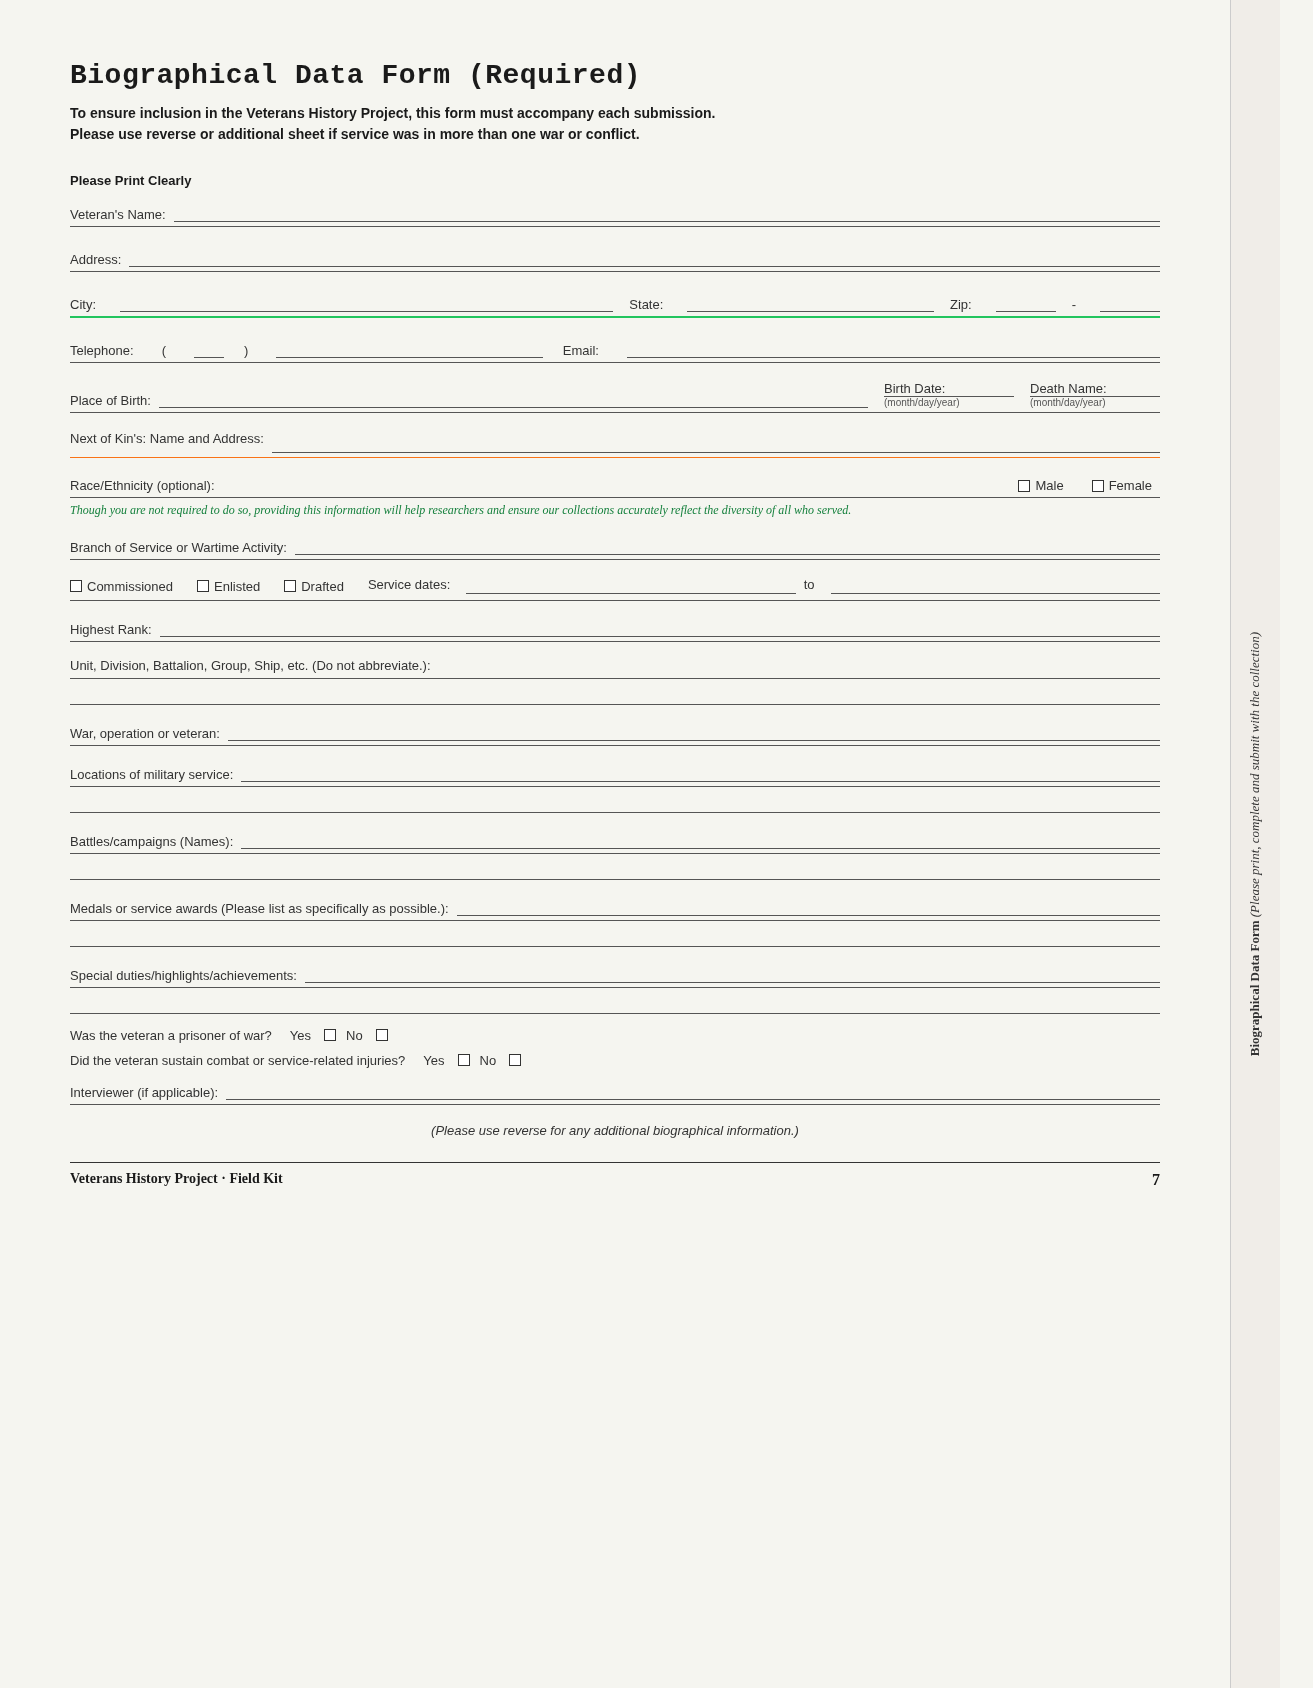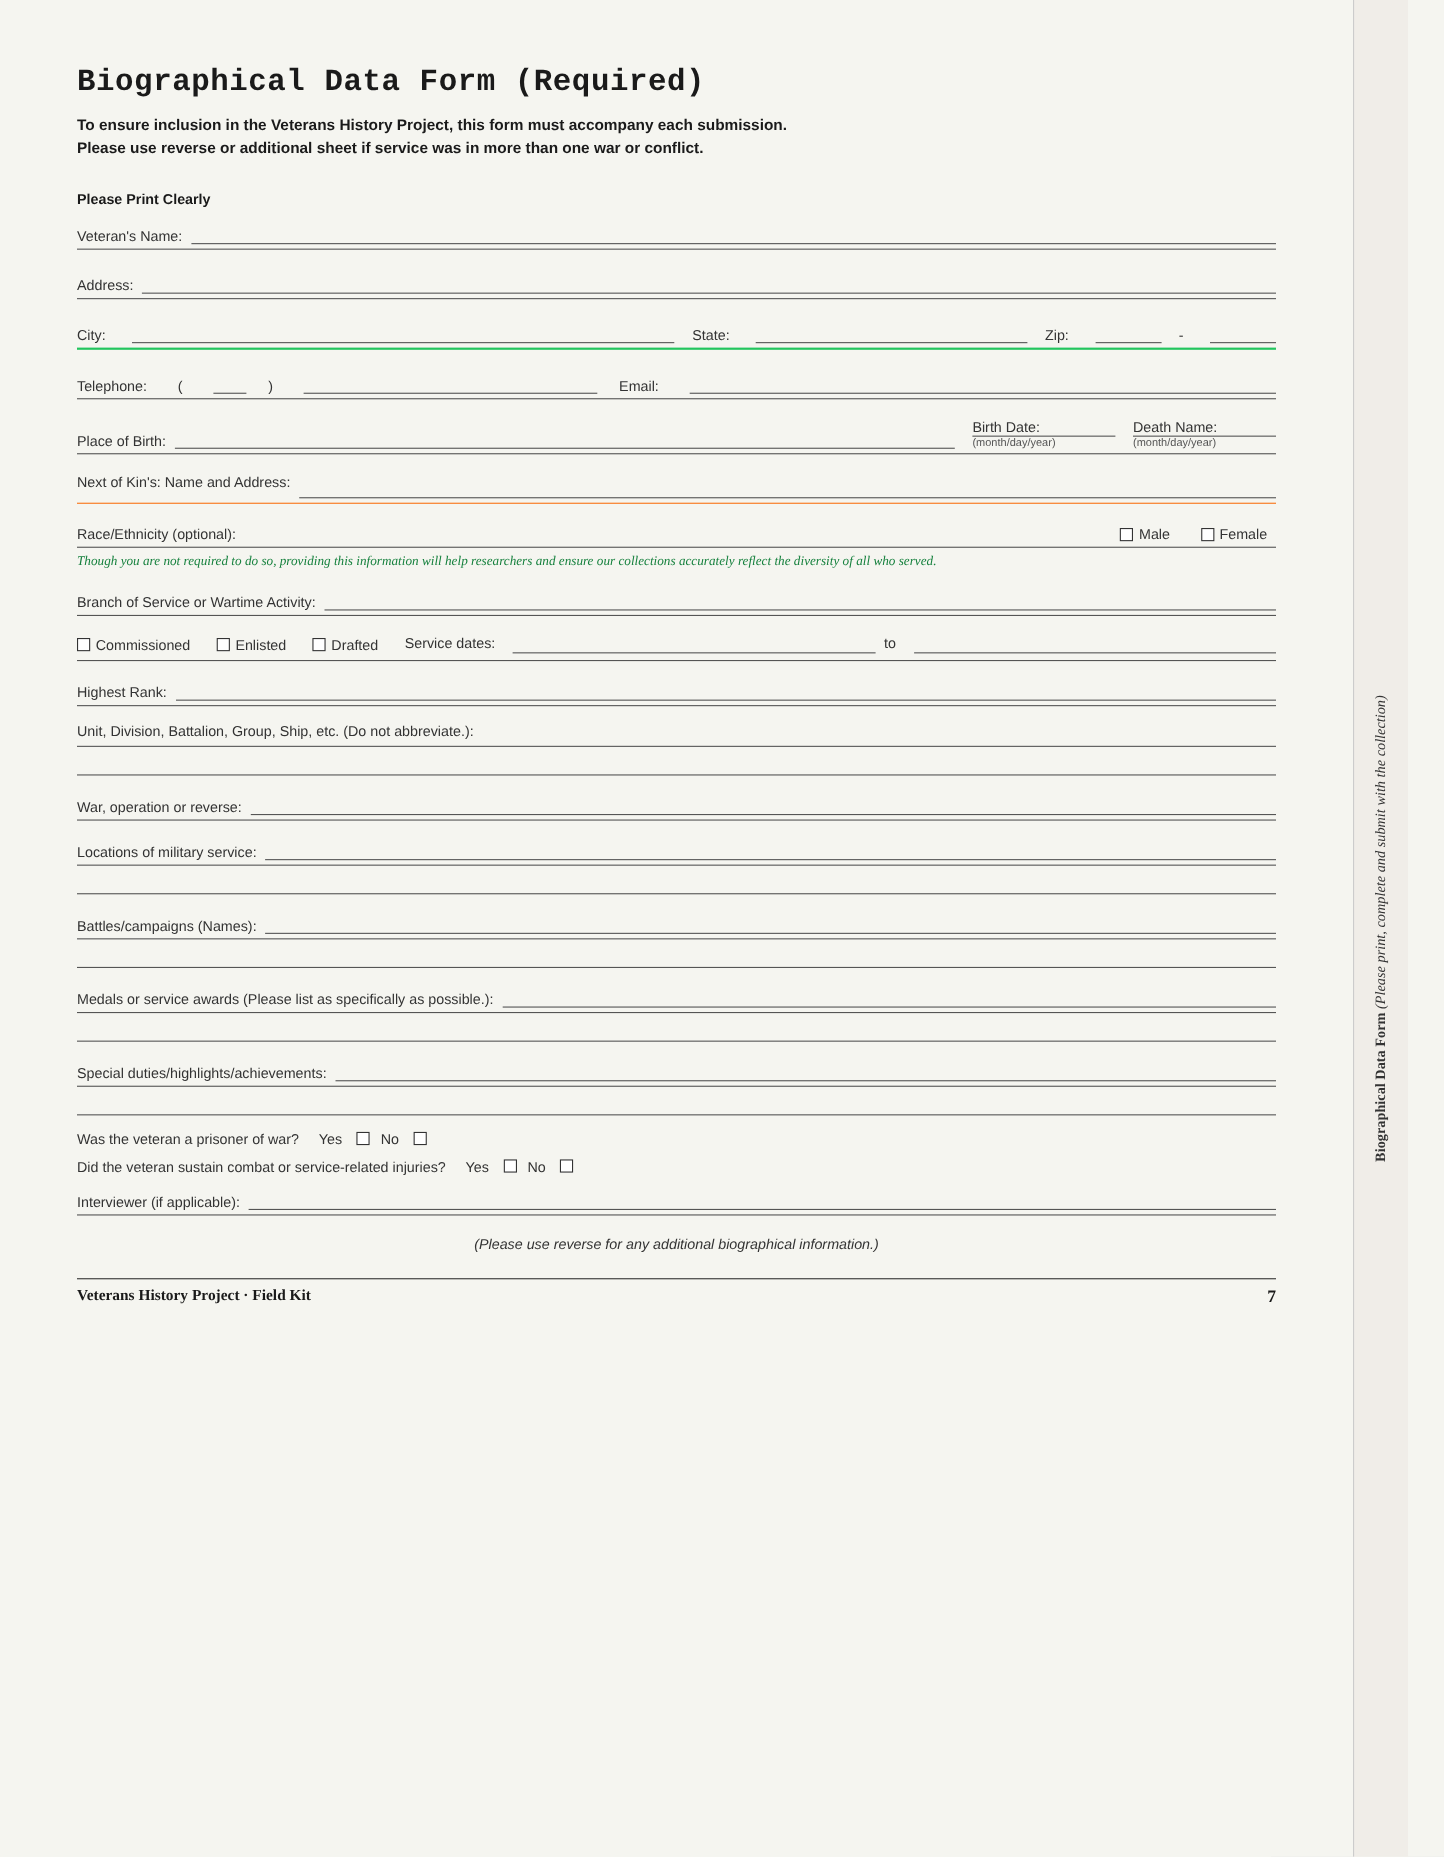--- a/index.html
+++ b/index.html
@@ -448,21 +448,21 @@
       <span class="form-label">Highest Rank:</span>
       <div class="field-line" style="flex:1;"></div>
     </div>
 
     <div class="unit-division-row">
       <span class="form-label">Unit, Division, Battalion, Group, Ship, etc. (Do not abbreviate.):</span>
     </div>
     <div class="spacer-row"></div>
 
     <div class="war-ops-row">
-      <span class="form-label">War, operation or reverse:</span>
+      <span class="form-label">War, operation or veteran:</span>
       <div class="field-line" style="flex:1;"></div>
     </div>
 
     <div class="locations-row">
       <span class="form-label">Locations of military service:</span>
       <div class="field-line" style="flex:1;"></div>
     </div>
     <div class="spacer-row"></div>
 
     <div class="battles-row">

